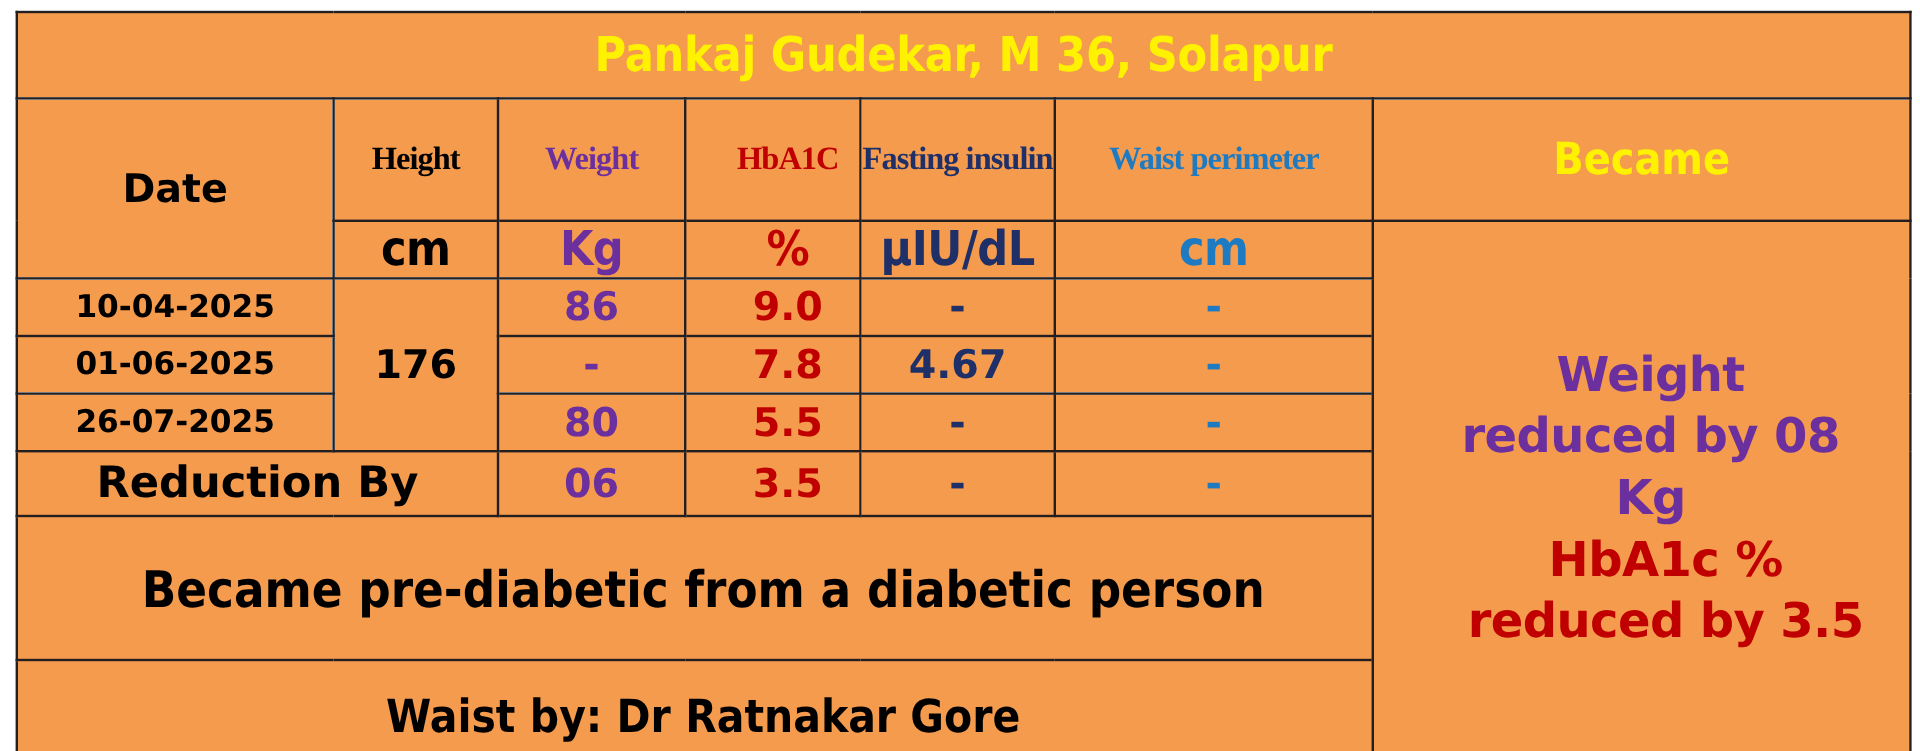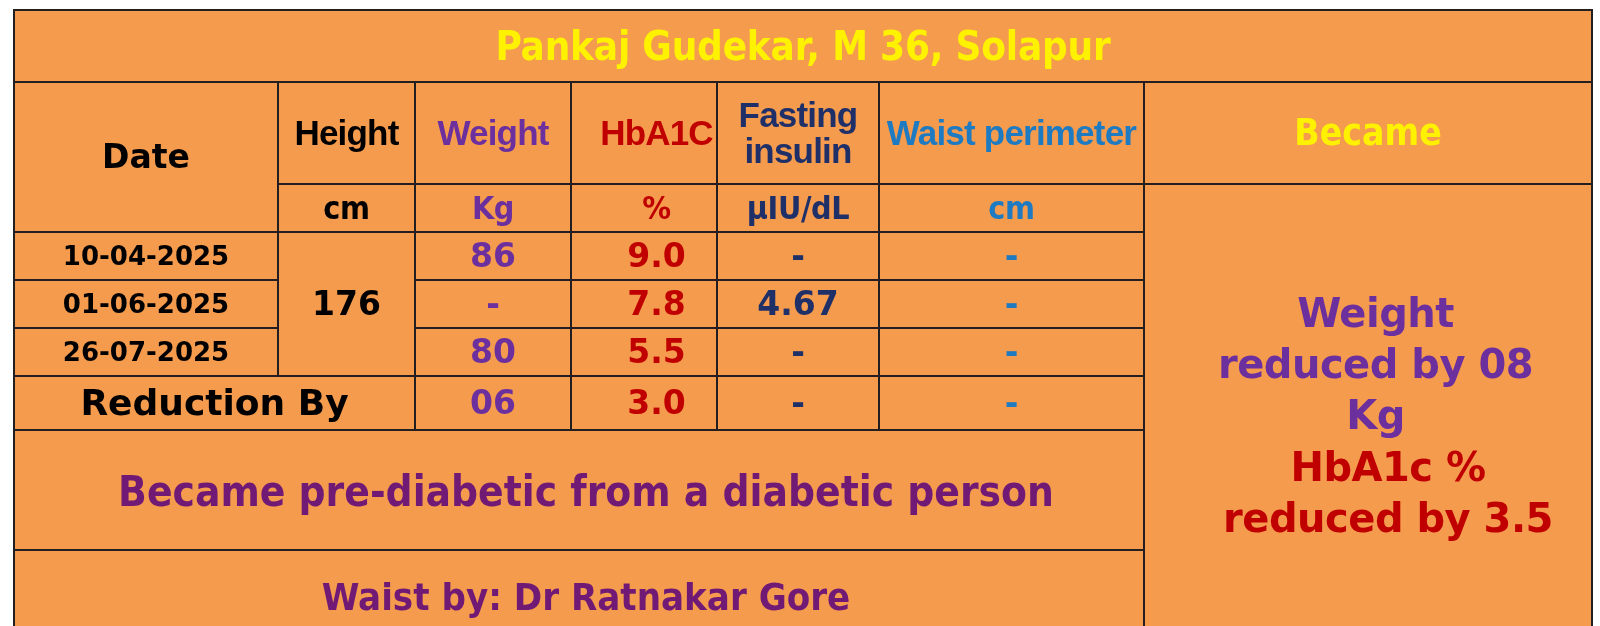--- a/index.html
+++ b/index.html
@@ -59,36 +59,36 @@
     font-stretch: condensed;
     font-size: 40px;
     color: #FFF200;
     letter-spacing: -0.2px;
     white-space: nowrap;
   }
 
   
   td.hdr1 { height: 100px; }
   .hdr-label {
-    font-family: Liberation Sans, sans-serif;
-    font-weight: bold;
-    font-stretch: condensed;
-    font-size: 35px;
+    font-family: Liberation Serif, serif;
+    font-weight: bold;
+    font-stretch: condensed;
+    font-size: 27px;
     letter-spacing: -0.8px;
     white-space: nowrap;
   }
   .hdr-label.two-line { white-space: normal; line-height: 1.03; }
 
   
   td.hdr2 { height: 46px; }
   .unit-label {
     font-family: "DejaVu Sans Condensed", "Liberation Sans Narrow", "DejaVu Sans", sans-serif;
     font-weight: bold;
     font-stretch: condensed;
-    font-size: 32px;
+    font-size: 40px;
     letter-spacing: -0.4px;
     white-space: nowrap;
   }
 
   
   .date-head {
     font-family: "DejaVu Sans", sans-serif;
     font-weight: bold;
     font-size: 33px;
     color: #000000;
@@ -131,21 +131,21 @@
   td.note {
     background: #C00000;
     text-align: left;
     vertical-align: top;
   }
   .note-text {
     font-family: "DejaVu Sans Condensed", "Liberation Sans Narrow", "DejaVu Sans", sans-serif;
     font-weight: bold;
     font-stretch: condensed;
     font-size: 42px;
-    color: #701a75;
+    color: #000000;
     display: block;
     padding: 4px 0 0 14px;
     line-height: 1.28;
   }
   .note-text.credit {
     font-size: 38px;
     padding-top: 6px;
   }
 
   
@@ -301,21 +301,21 @@
       </tr>
 
       <tr>
         <td class="reduction" colspan="2">
           <span class="red-label">Reduction By</span>
         </td>
         <td class="reduction">
           <span class="num-val c-purple">06</span>
         </td>
         <td class="reduction">
-          <span class="num-val c-red">3.0</span>
+          <span class="num-val c-red">3.5</span>
         </td>
         <td class="reduction">
           <span class="num-val c-navy">-</span>
         </td>
         <td class="reduction">
           <span class="num-val c-blue">-</span>
         </td>
       </tr>
 
       <tr>

